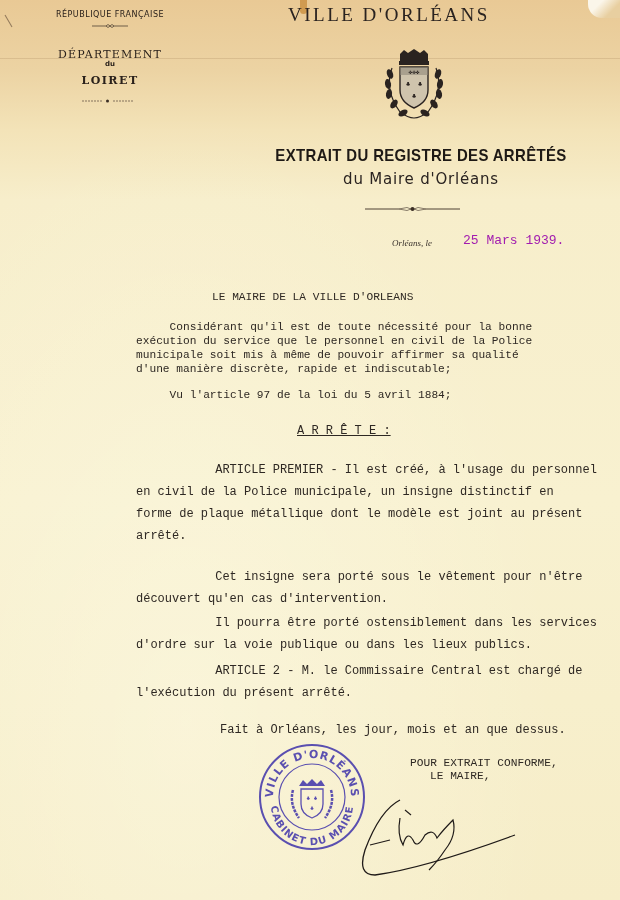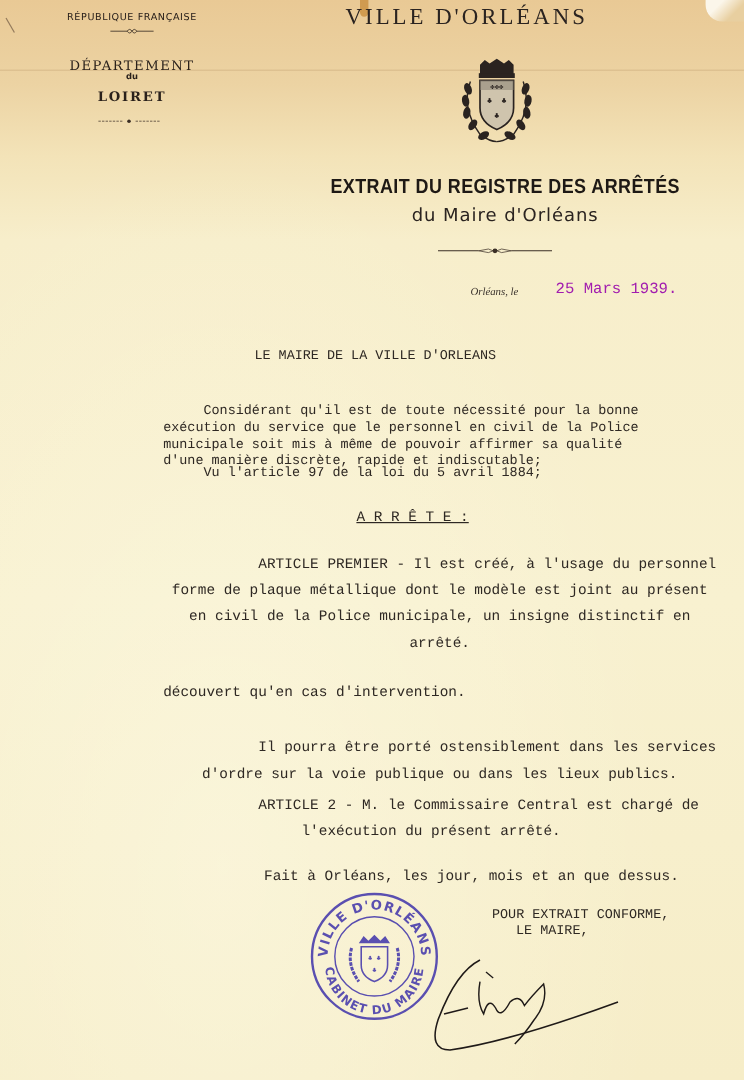--- a/index.html
+++ b/index.html
@@ -41,21 +41,21 @@
     font-family: "Liberation Sans", sans-serif; font-weight: bold; font-size: 17px; letter-spacing: 0.4px;
     transform: scaleX(0.88); transform-origin: center; color: #1e1915; }
   .subtitle { left: 222px; top: 170px; width: 398px; text-align: center;
     font-family: "DejaVu Sans", sans-serif; font-size: 15px; letter-spacing: 0.8px; color: #2a2320; }
   .orn-title { left: 365px; top: 206px; width: 95px; height: 6px; }
 
   .date-label { left: 392px; top: 238px; font-family: Liberation Serif, serif; font-style: italic; font-size: 9px; color: #3a322c; }
   .date-value { left: 463px; top: 233px; font-size: 13px; color: #a21caf; }
 
   .tw { font-size: 11.2px; line-height: 14px; white-space: pre; color: #2e2823; }
-  .tw-big { font-size: 12px; line-height: 14px; white-space: pre; color: #2e2823; text-align: center; }
+  .tw-big { font-size: 12px; line-height: 14px; white-space: pre; color: #2e2823; }
 
   .stamp { left: 257px; top: 742px; width: 110px; height: 110px; }
   .sig { left: 345px; top: 790px; width: 180px; height: 100px; }
 
   .crease { position: absolute; background: rgba(140,100,60,0.18); }
   .tear { left: 588px; top: 0px; width: 32px; height: 18px;
     background: linear-gradient(135deg, #fbf6ea 30%, #e8cfa0 70%); border-bottom-left-radius: 14px; }
   .tear2 { left: 300px; top: 0px; width: 7px; height: 14px; background: #c98e3f; border-radius: 0 0 4px 4px; opacity: 0.8; }
 </style>
 </head>
@@ -118,39 +118,40 @@
   <line x1="61" y1="3" x2="95" y2="3" stroke="#3a2e25" stroke-width="0.9"></line>
   <path d="M34 3 L42 1.5 L46 3 L42 4.5 Z M61 3 L53 1.5 L49 3 L53 4.5 Z" fill="none" stroke="#3a2e25" stroke-width="0.6"></path>
   <circle cx="47.5" cy="3" r="2" fill="#3a2e25"></circle>
 </svg>
 
 <div class="abs date-label">Orléans, le</div>
 <div class="abs date-value">25 Mars 1939.</div>
 
 <div class="abs tw" style="left:212px;top:290px;">LE MAIRE DE LA VILLE D'ORLEANS</div>
 
-<div class="abs" style="left:136px;top:336px;">
+<div class="abs" style="left:136px;top:320px;">
   <div class="tw">     Considérant qu'il est de toute nécessité pour la bonne</div>
   <div class="tw">exécution du service que le personnel en civil de la Police</div>
   <div class="tw">municipale soit mis à même de pouvoir affirmer sa qualité</div>
   <div class="tw">d'une manière discrète, rapide et indiscutable;</div>
 </div>
 
 <div class="abs tw" style="left:136px;top:388px;">     Vu l'article 97 de la loi du 5 avril 1884;</div>
 
 <div class="abs tw-big" style="left:297px;top:424px;text-decoration:underline;">A R R Ê T E :</div>
 
 <div class="abs" style="left:136px;top:463px;">
   <div class="tw-big" style="margin-bottom:8px;">           ARTICLE PREMIER - Il est créé, à l'usage du personnel</div>
+  <div class="tw-big" style="margin-bottom:8px;">en civil de la Police municipale, un insigne distinctif en</div>
   <div class="tw-big" style="margin-bottom:8px;">forme de plaque métallique dont le modèle est joint au présent</div>
-  <div class="tw-big" style="margin-bottom:8px;">en civil de la Police municipale, un insigne distinctif en</div>
   <div class="tw-big">arrêté.</div>
 </div>
 
 <div class="abs" style="left:136px;top:570px;">
+  <div class="tw-big" style="margin-bottom:8px;">           Cet insigne sera porté sous le vêtement pour n'être</div>
   <div class="tw-big">découvert qu'en cas d'intervention.</div>
 </div>
 
 <div class="abs" style="left:136px;top:616px;">
   <div class="tw-big" style="margin-bottom:8px;">           Il pourra être porté ostensiblement dans les services</div>
   <div class="tw-big">d'ordre sur la voie publique ou dans les lieux publics.</div>
 </div>
 
 <div class="abs" style="left:136px;top:664px;">
   <div class="tw-big" style="margin-bottom:8px;">           ARTICLE 2 - M. le Commissaire Central est chargé de</div>

